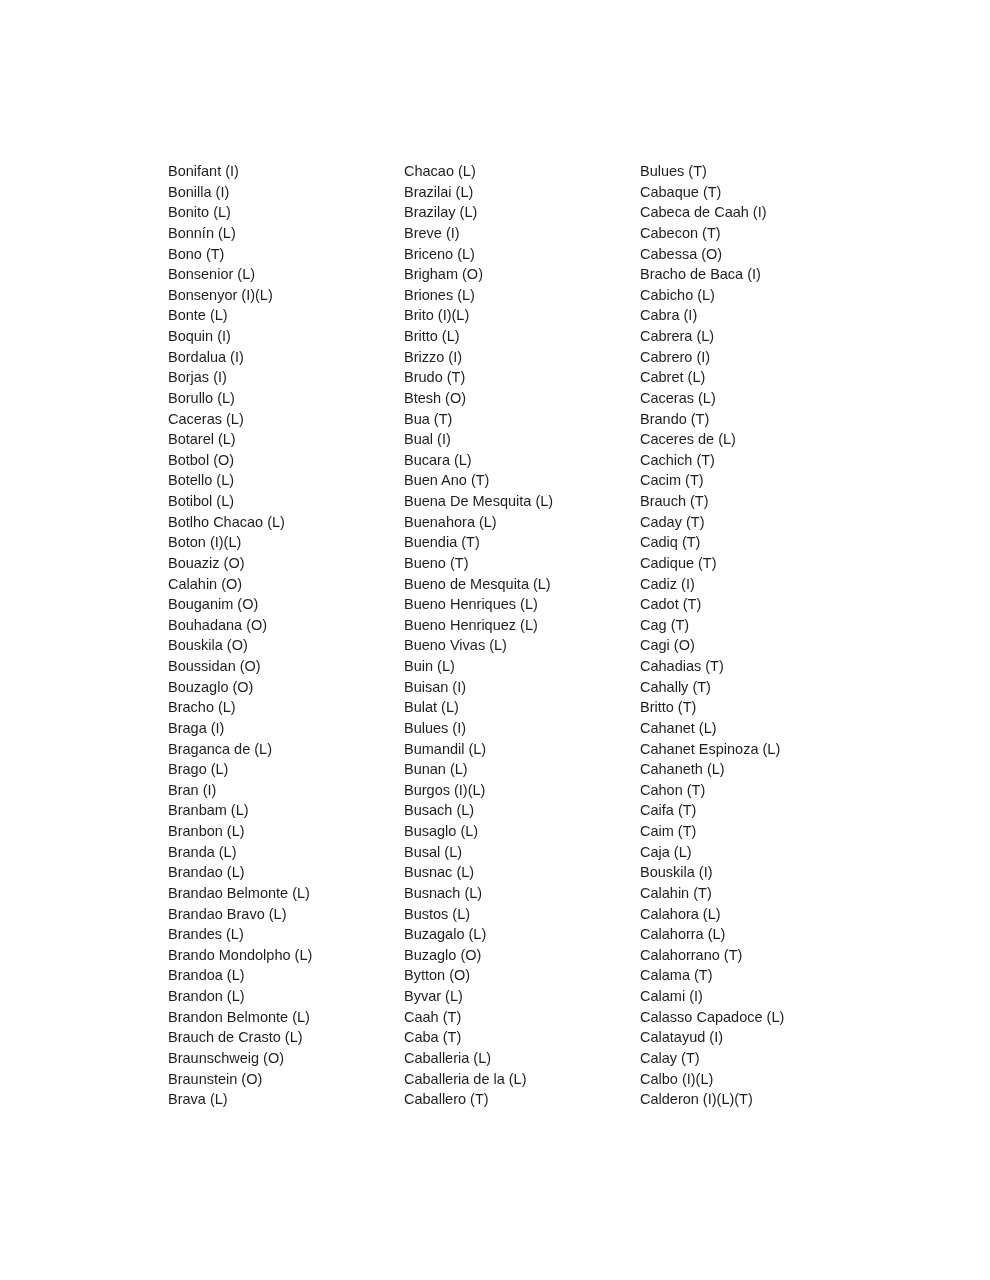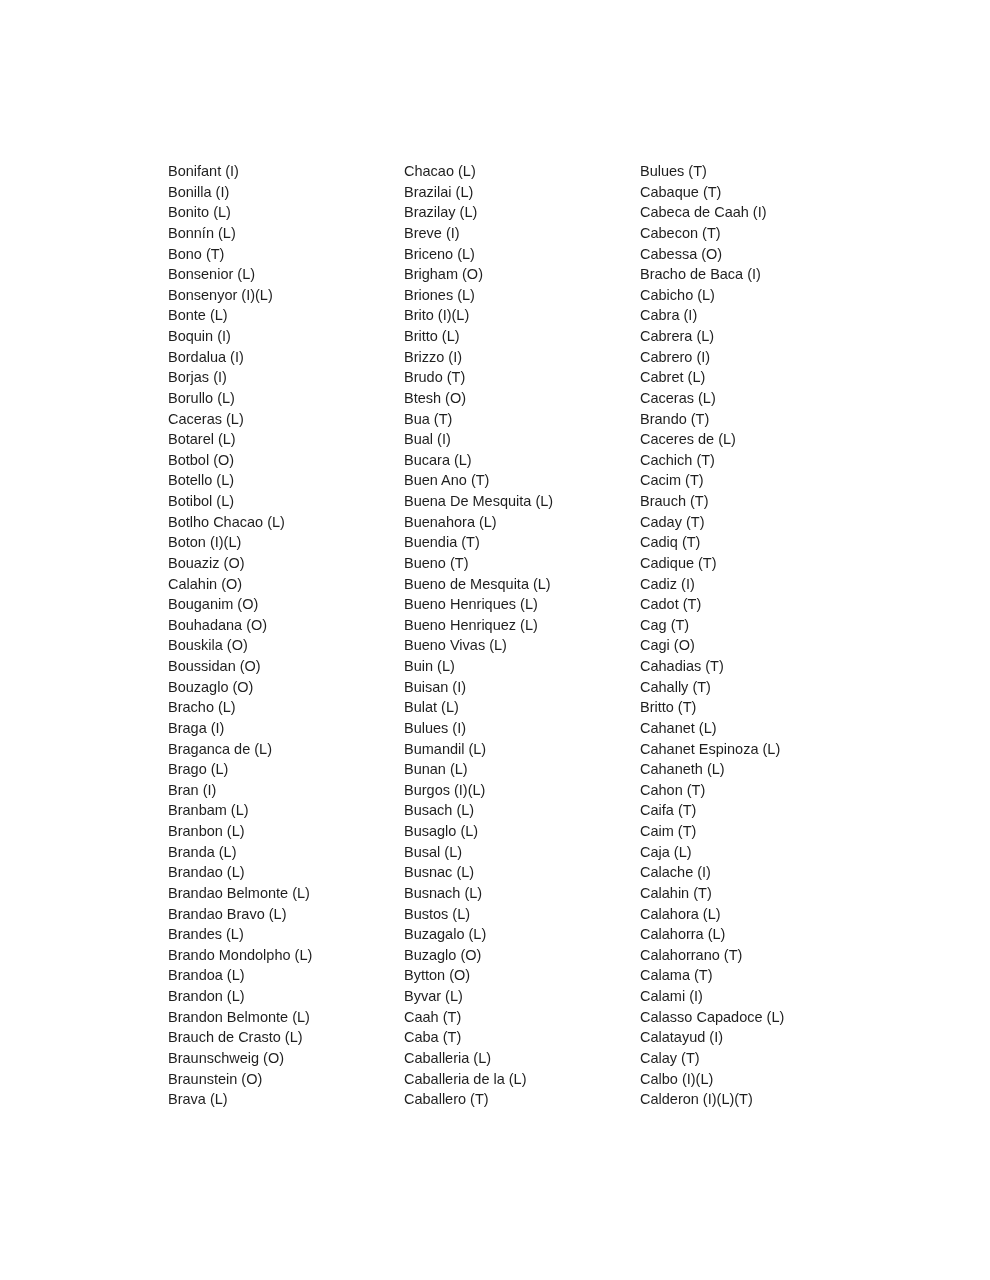--- a/index.html
+++ b/index.html
@@ -163,21 +163,21 @@
         <div class="entry">Cahadias (T)</div>
         <div class="entry">Cahally (T)</div>
         <div class="entry">Britto (T)</div>
         <div class="entry">Cahanet (L)</div>
         <div class="entry">Cahanet Espinoza (L)</div>
         <div class="entry">Cahaneth (L)</div>
         <div class="entry">Cahon (T)</div>
         <div class="entry">Caifa (T)</div>
         <div class="entry">Caim (T)</div>
         <div class="entry">Caja (L)</div>
-        <div class="entry">Calache (I)</div>
+        <div class="entry">Bouskila (I)</div>
         <div class="entry">Calahin (T)</div>
         <div class="entry">Calahora (L)</div>
         <div class="entry">Calahorra (L)</div>
         <div class="entry">Calahorrano (T)</div>
         <div class="entry">Calama (T)</div>
         <div class="entry">Calami (I)</div>
         <div class="entry">Calasso Capadoce (L)</div>
         <div class="entry">Calatayud (I)</div>
         <div class="entry">Calay (T)</div>
         <div class="entry">Calbo (I)(L)</div>

